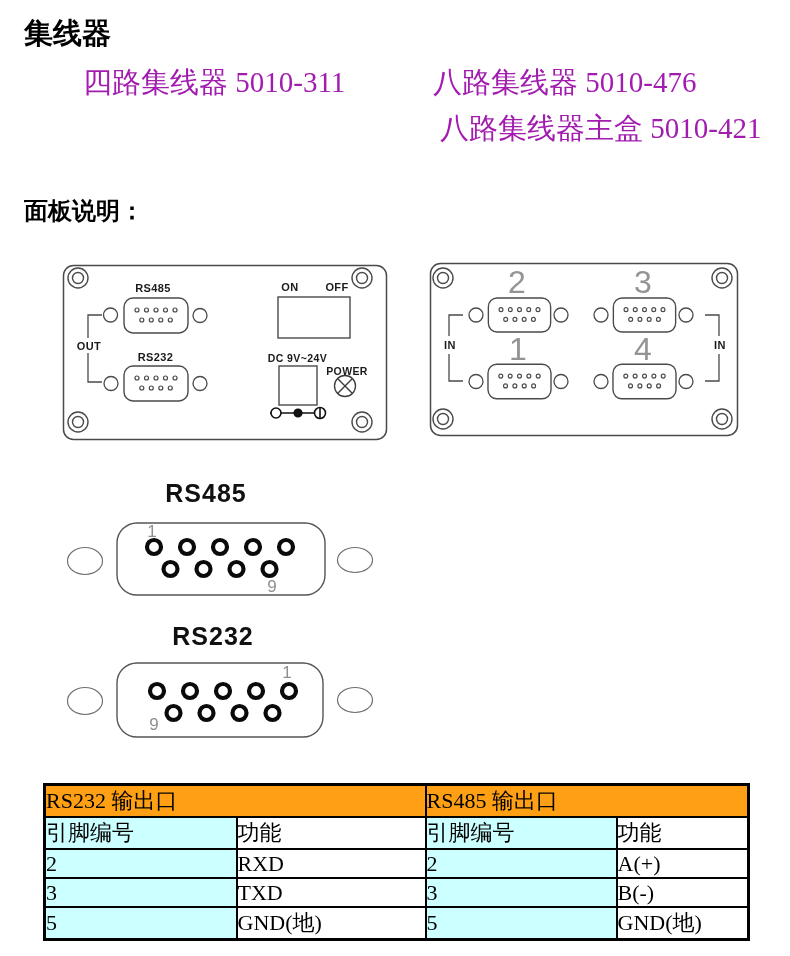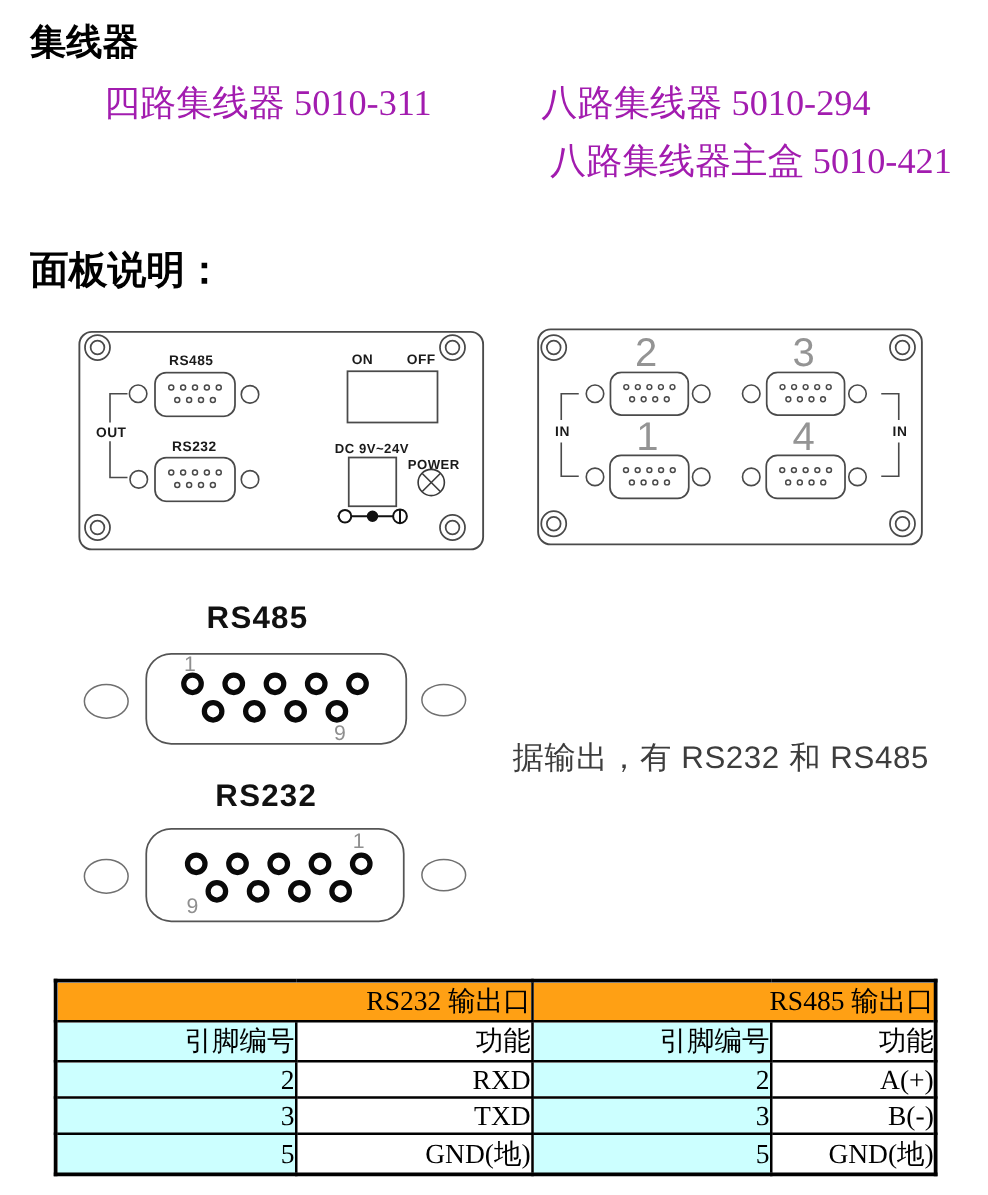--- a/index.html
+++ b/index.html
@@ -1,48 +1,48 @@
 <!DOCTYPE html>
 <html style="--header-bg: #FFA014; --pin-bg: #CCFFFF;"><head>
 <meta charset="utf-8">
 <style>
   html,body{margin:0;padding:0;background:#fff;}
   .page{position:relative;width:790px;height:956px;background:#fff;overflow:hidden;
         font-family:"Liberation Sans","DejaVu Sans",sans-serif;border-radius:24px;}
   .abs{position:absolute;white-space:nowrap;}
   .h1{left:24px;top:14px;font-weight:bold;font-size:29px;color:#000;}
-  .h2{left:24px;top:195px;font-weight:bold;font-size:31px;color:#000;}
+  .h2{left:24px;top:195px;font-weight:bold;font-size:24px;color:#000;}
   .prod{font-family:"Liberation Serif","DejaVu Serif",serif;font-size:29px;color:#a21caf;}
   .p1{left:83px;top:63px;}  .p2{left:433px;top:63px;}
   .p3{left:83px;top:109px;} .p4{left:440px;top:109px;}
   .desc{position:absolute;left:410px;top:588px;font-size:25px;line-height:37px;
         color:#3d3d3d;letter-spacing:0.5px;}
   svg text{font-family:"Liberation Sans","DejaVu Sans",sans-serif;}
   .panel-label{font-size:11px;font-weight:bold;fill:#1a1a1a;letter-spacing:0.4px;}
   .big-num{font-size:32px;fill:#949494;font-weight:400;}
   .pin-num{font-size:17px;fill:#8f8f8f;}
   .diag-title{font-size:25px;font-weight:bold;fill:#111;letter-spacing:1px;}
   .pinout{position:absolute;left:43px;top:783px;width:704px;border-collapse:collapse;
           table-layout:fixed;font-family:"Liberation Serif","DejaVu Serif",serif;
-          font-size:22px;color:#000;text-align:right;border:3px solid #000;}
+          font-size:22px;color:#000;text-align:left;border:3px solid #000;}
   .pinout th,.pinout td{border:2.5px solid #000;padding:0;font-weight:normal;overflow:hidden;}
   .hdr{background:var(--header-bg,#FFA014);height:27px;}
   .pin{background:var(--pin-bg,#CCFFFF);}
   .fn{background:#fff;}
   .r-sub td{height:30px;}
   .r-d td{height:27px;}
 </style>
 </head>
 <body>
 
 <div class="page">
 
   <div class="abs h1">集线器</div>
   <div class="abs prod p1">四路集线器 5010-311</div>
-  <div class="abs prod p2">八路集线器  5010-294</div>
+  <div class="abs prod p2">八路集线器  5010-476</div>
   <div class="abs prod p4">八路集线器主盒 5010-421</div>
   <div class="abs h2">面板说明：</div>
 
   <svg class="abs" style="left:62px;top:264px;" width="326" height="177" viewBox="0 0 326 177">
     <defs>
       <symbol id="db9" viewBox="0 0 66 37">
         <rect x="1" y="1" width="64" height="35" rx="9" fill="#fff" stroke="#4a4a4a" stroke-width="1.4"></rect>
         <g fill="none" stroke="#4a4a4a" stroke-width="1.2">
           <circle cx="14" cy="13" r="2"></circle>
             <circle cx="23.5" cy="13" r="2"></circle>
@@ -190,21 +190,20 @@
     </g>
     <text class="pin-num" x="232" y="58" text-anchor="middle">1</text>
     <text class="pin-num" x="99" y="110" text-anchor="middle">9</text>
     <g fill="#fff" stroke="#707070" stroke-width="1.2">
       <ellipse cx="30" cy="81" rx="17.5" ry="13.5"></ellipse>
       <ellipse cx="300" cy="80" rx="17.5" ry="12.5"></ellipse>
     </g>
   </svg>
 
   <div class="desc">
-    <div>据输出，有 RS232 和 RS485</div>
   </div>
 
   <table class="pinout">
     <colgroup>
       <col style="width:192px">
         <col style="width:189px">
         <col style="width:191px">
         <col style="width:132px">
     </colgroup>
     <tbody>

